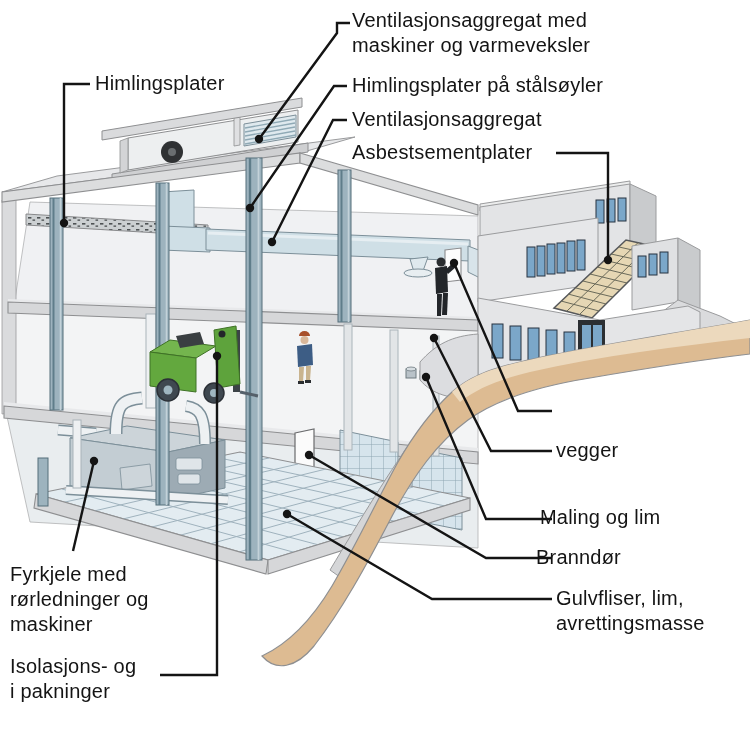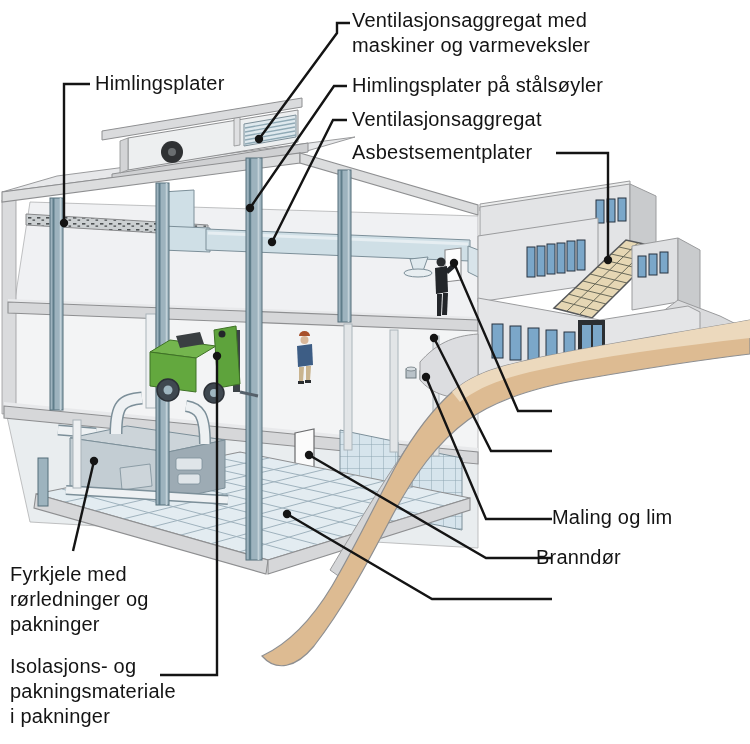--- a/index.html
+++ b/index.html
@@ -326,33 +326,35 @@
 <div class="label" style="left:352px;top:73px">
   <div>Himlingsplater på stålsøyler</div>
 </div>
 <div class="label" style="left:352px;top:107px">
   <div>Ventilasjonsaggregat</div>
 </div>
 <div class="label" style="left:352px;top:140px">
   <div>Asbestsementplater</div>
 </div>
 <div class="label" style="left:556px;top:438px">
-</div>
-<div class="label" style="left:552px;top:505px">
+  <div>vegger</div>
+</div>
+<div class="label" style="left:540px;top:505px">
   <div>Maling og lim</div>
 </div>
 <div class="label" style="left:536px;top:545px">
   <div>Branndør</div>
 </div>
 <div class="label" style="left:556px;top:586px">
+  <div>Gulvfliser, lim,</div>
+  <div>avrettingsmasse</div>
 </div>
 <div class="label" style="left:10px;top:562px">
   <div>Fyrkjele med</div>
   <div>rørledninger og</div>
-  <div>pakninger</div>
+  <div>maskiner</div>
 </div>
 <div class="label" style="left:10px;top:654px">
   <div>Isolasjons- og</div>
-  <div>pakningsmateriale</div>
   <div>i pakninger</div>
 </div>
 
 </div>
 
 </body></html>

